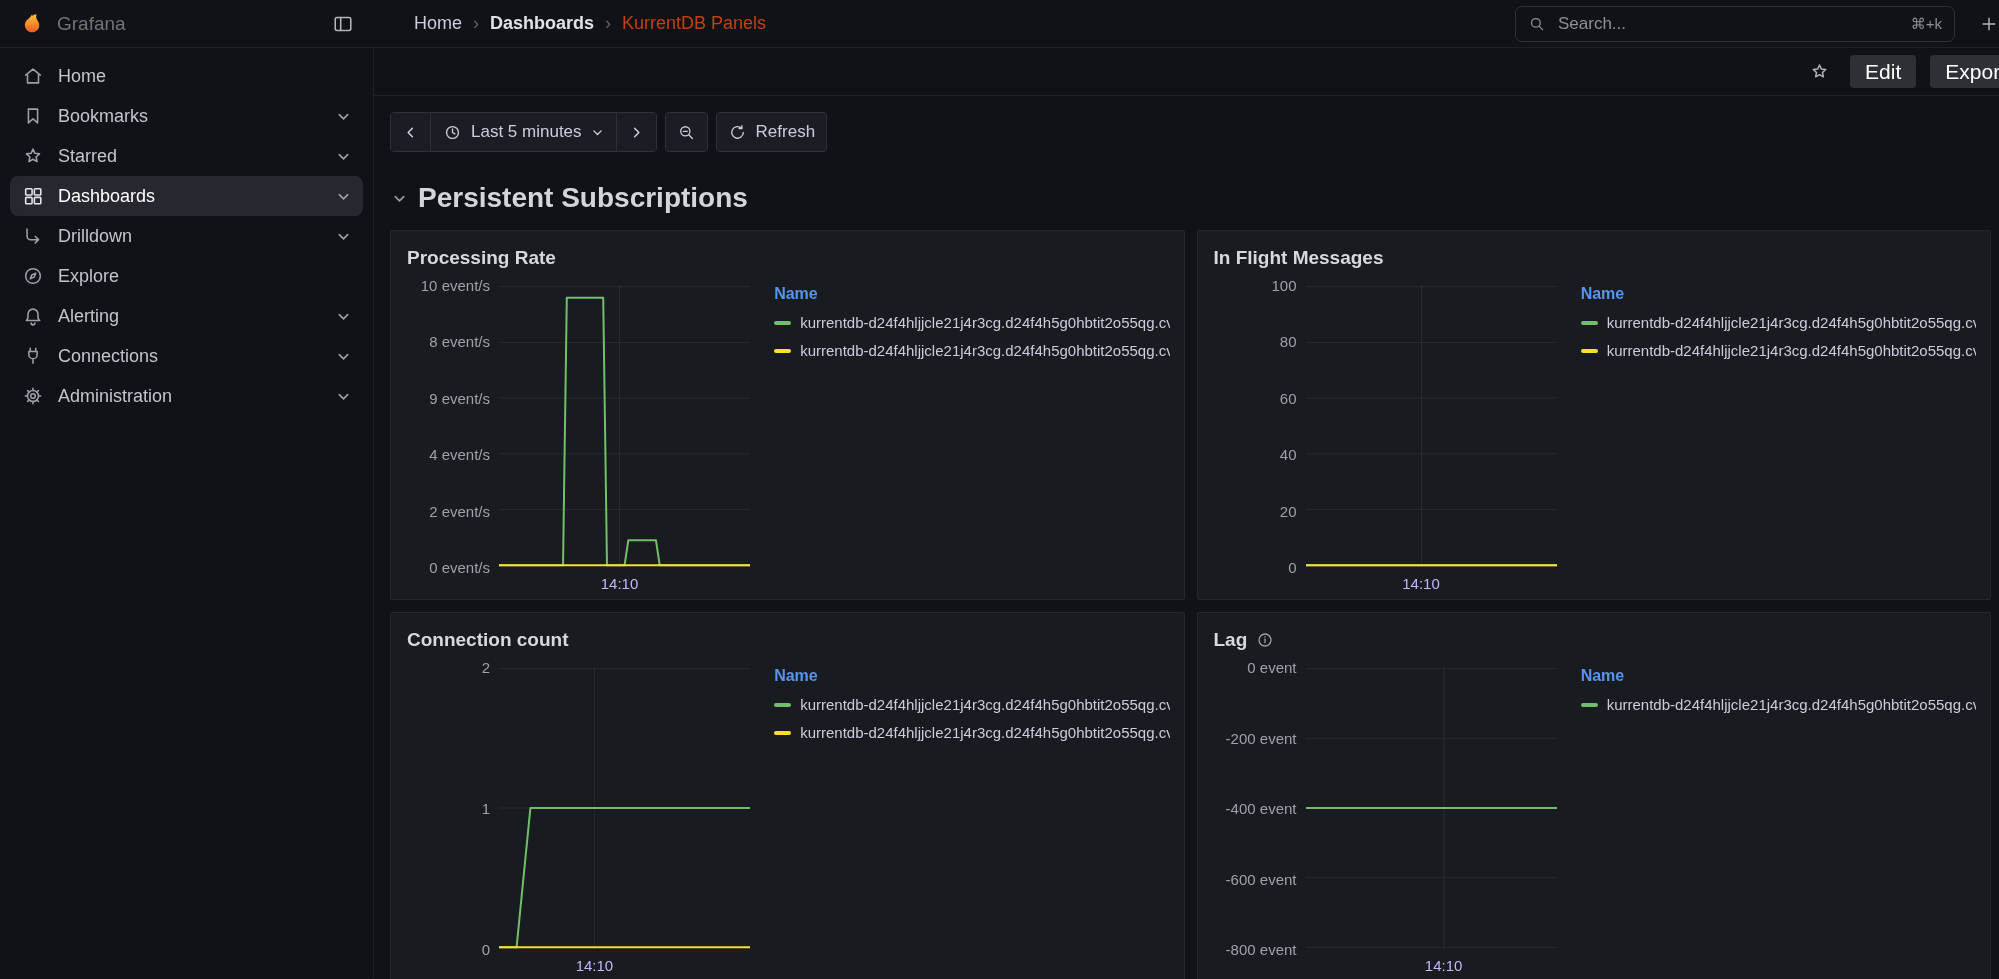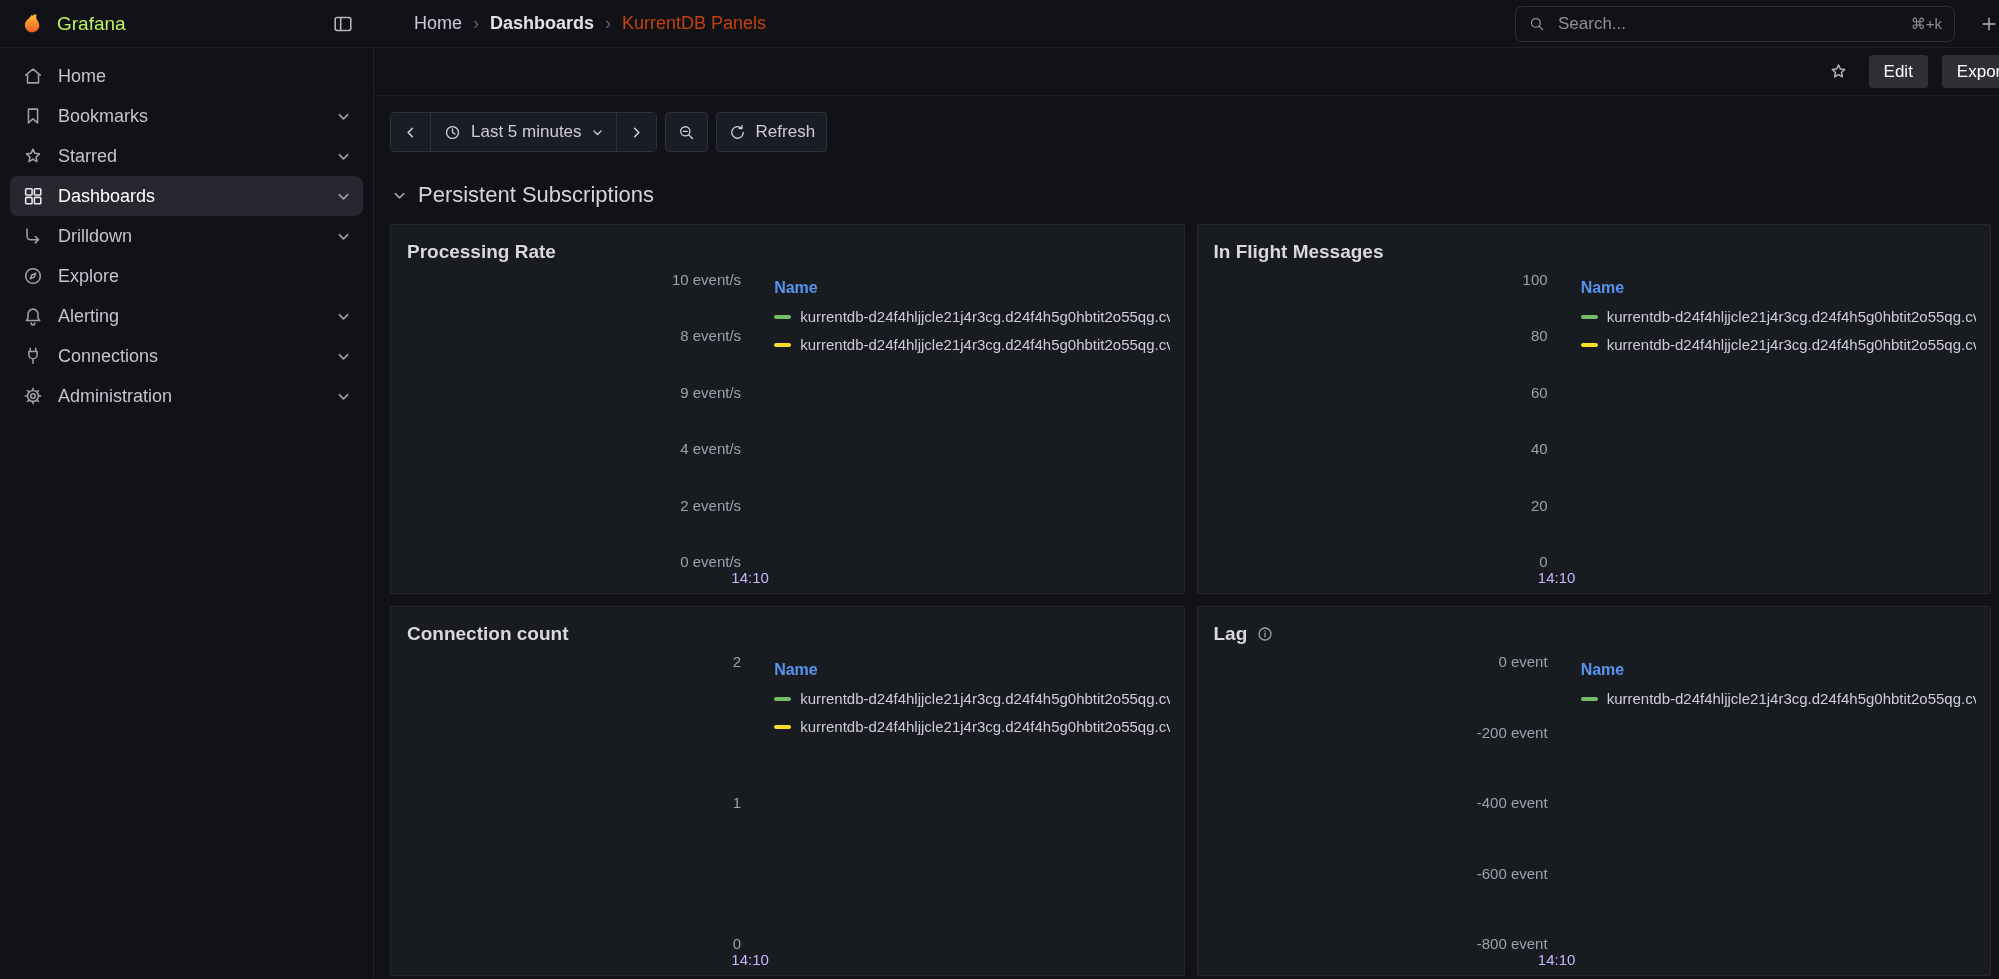--- a/index.html
+++ b/index.html
@@ -8,21 +8,21 @@
     width:1999px; height:979px; overflow:hidden;
     background:#111217; color:#ccccdc;
     font-family:"Liberation Sans", sans-serif;
   }
   svg { display:block; }
   .stroke-ic { fill:none; stroke:currentColor; stroke-width:1.7; stroke-linecap:round; stroke-linejoin:round; }
 
   
   .topbar { height:48px; display:flex; align-items:stretch; border-bottom:1px solid #1f2126; }
   .topbar-left { width:374px; flex:none; display:flex; align-items:center; gap:12px; padding:0 14px 0 18px; }
-  .brand { font-size:19px; font-weight:500; color:#bef264; }
+  .brand { font-size:19px; font-weight:500; color:#737373; }
   .spacer { flex:1; }
   .icon-btn { background:none; border:none; color:#b4b5bd; display:flex; align-items:center; justify-content:center; padding:6px; cursor:pointer; }
   .topbar-main { flex:1; min-width:0; display:flex; align-items:center; gap:10px; padding:0 6px 0 40px; }
   .breadcrumb { display:flex; align-items:center; gap:11px; font-size:18px; }
   .bc-item { color:#ccccdc; cursor:pointer; }
   .bc-bold { font-weight:600; color:#e1e2e7; }
   .bc-current { color:#c2410c; cursor:default; }
   .bc-sep { color:#62646c; }
   .searchbox { width:440px; height:36px; border:1px solid #2e3138; border-radius:7px; display:flex; align-items:center; gap:10px; padding:0 12px; color:#8e9097; margin-right:8px; }
   .searchbox input { flex:1; min-width:0; background:none; border:none; outline:none; color:#ccccdc; font-size:17px; font-family:inherit; }
@@ -35,45 +35,45 @@
   .sidebar { width:374px; flex:none; border-right:1px solid #1f2126; padding-top:8px; }
   .side-item { height:40px; margin:0 10px; border-radius:8px; display:flex; align-items:center; gap:14px; padding:0 12px; font-size:18px; color:#c3c4cc; cursor:pointer; }
   .side-item.active { background:rgba(204,204,220,0.12); color:#ffffff; font-weight:500; }
   .side-icon { width:22px; height:22px; color:#9da0a8; display:flex; flex:none; }
   .side-item.active .side-icon { color:#e7e8ec; }
   .side-chev { margin-left:auto; color:#9da0a8; display:flex; }
   .main { flex:1; min-width:0; display:flex; flex-direction:column; }
 
   
   .toolbar { height:48px; flex:none; display:flex; align-items:center; justify-content:flex-end; gap:14px; padding:0 8px; border-bottom:1px solid #1f2126; }
-  .btn-secondary { background:rgba(204,204,220,0.16); color:#fff; border:none; border-radius:4px; height:33px; padding:0 15px; font-size:17px; font-weight:500; font-family:inherit; cursor:pointer; }
+  .btn-secondary { background:rgba(204,204,220,0.16); color:#fff; border:none; border-radius:4px; height:33px; padding:0 15px; font-size:21px; font-weight:500; font-family:inherit; cursor:pointer; }
   .btn-export { margin-right:-30px; }
 
   
   .controls-row { display:flex; justify-content:space-between; align-items:center; padding:16px 8px 0 16px; }
   .adhoc { display:flex; align-items:stretch; height:40px; font-size:17px; }
   .adhoc-key { display:flex; align-items:center; padding:0 14px; background:rgba(204,204,220,0.10); border:1px solid #2e3138; border-right:none; border-radius:4px 0 0 4px; cursor:pointer; }
   .adhoc-val { display:flex; align-items:center; gap:9px; padding:0 12px; border:1px solid #2e3138; color:#e6e7eb; cursor:pointer; }
   .adhoc-ops { display:flex; align-items:center; gap:9px; padding:0 10px; border:1px solid #2e3138; border-left:none; border-radius:0 4px 4px 0; color:#9da0a8; cursor:pointer; }
   .time-controls { display:flex; align-items:center; gap:8px; margin-right:-62px; }
   .time-group { display:flex; align-items:stretch; height:40px; border:1px solid #2e3138; border-radius:4px; overflow:hidden; }
   .time-group > button { background:#1a1d23; border:none; border-left:1px solid #2e3138; color:#ccccdc; display:flex; align-items:center; gap:9px; padding:0 12px; font-size:17px; font-weight:500; font-family:inherit; cursor:pointer; }
   .time-group > button:first-child { border-left:none; }
   .tbtn { height:40px; border:1px solid #2e3138; border-radius:4px; background:#1a1d23; color:#ccccdc; display:flex; align-items:center; gap:9px; padding:0 11px; font-size:17px; font-weight:500; font-family:inherit; cursor:pointer; }
 
   
   .section-header { display:flex; align-items:center; gap:11px; padding:30px 0 0 18px; color:#d4d5da; cursor:pointer; }
-  .section-title { font-size:22px; font-weight:400; }
+  .section-title { font-size:28px; font-weight:700; }
   .panel-grid { display:grid; grid-template-columns:1fr 1fr; gap:12px; margin:16px 8px 0 16px; }
   .panel { height:370px; background:#181b1f; border:1px solid #25272d; border-radius:2px; display:flex; flex-direction:column; min-width:0; }
   .panel-header { height:42px; flex:none; display:flex; align-items:center; gap:9px; padding:12px 16px 0; }
   .panel-title { font-size:19px; font-weight:600; color:#d8d9de; }
   .info-icon { color:#9da0a8; display:flex; cursor:pointer; }
   .panel-body { flex:1; min-height:0; display:flex; padding:0 14px 4px 16px; }
-  .chart-col { width:45%; flex:none; display:flex; flex-direction:column; padding-top:12px; min-width:0;align-items:flex-end; }
+  .chart-col { width:45%; flex:none; display:flex; flex-direction:column; padding-top:12px; min-width:0; }
   .chart-main { flex:1; min-height:0; display:flex; }
   .y-labels { width:92px; flex:none; position:relative; }
   .y-tick { position:absolute; right:9px; transform:translateY(-50%); font-size:15px; color:#9fa1aa; white-space:nowrap; }
   .plot { flex:1; min-width:0; position:relative; cursor:crosshair; }
   .plot svg { position:absolute; inset:0; width:100%; height:100%; }
   .gridline { stroke:rgba(204,204,220,0.09); stroke-width:1; }
   .series-line { fill:none; stroke-width:2; stroke-linejoin:round; stroke-linecap:round; }
   .x-row { flex:none; height:28px; display:flex; }
   .x-spacer { width:92px; flex:none; }
   .x-track { flex:1; position:relative; }

